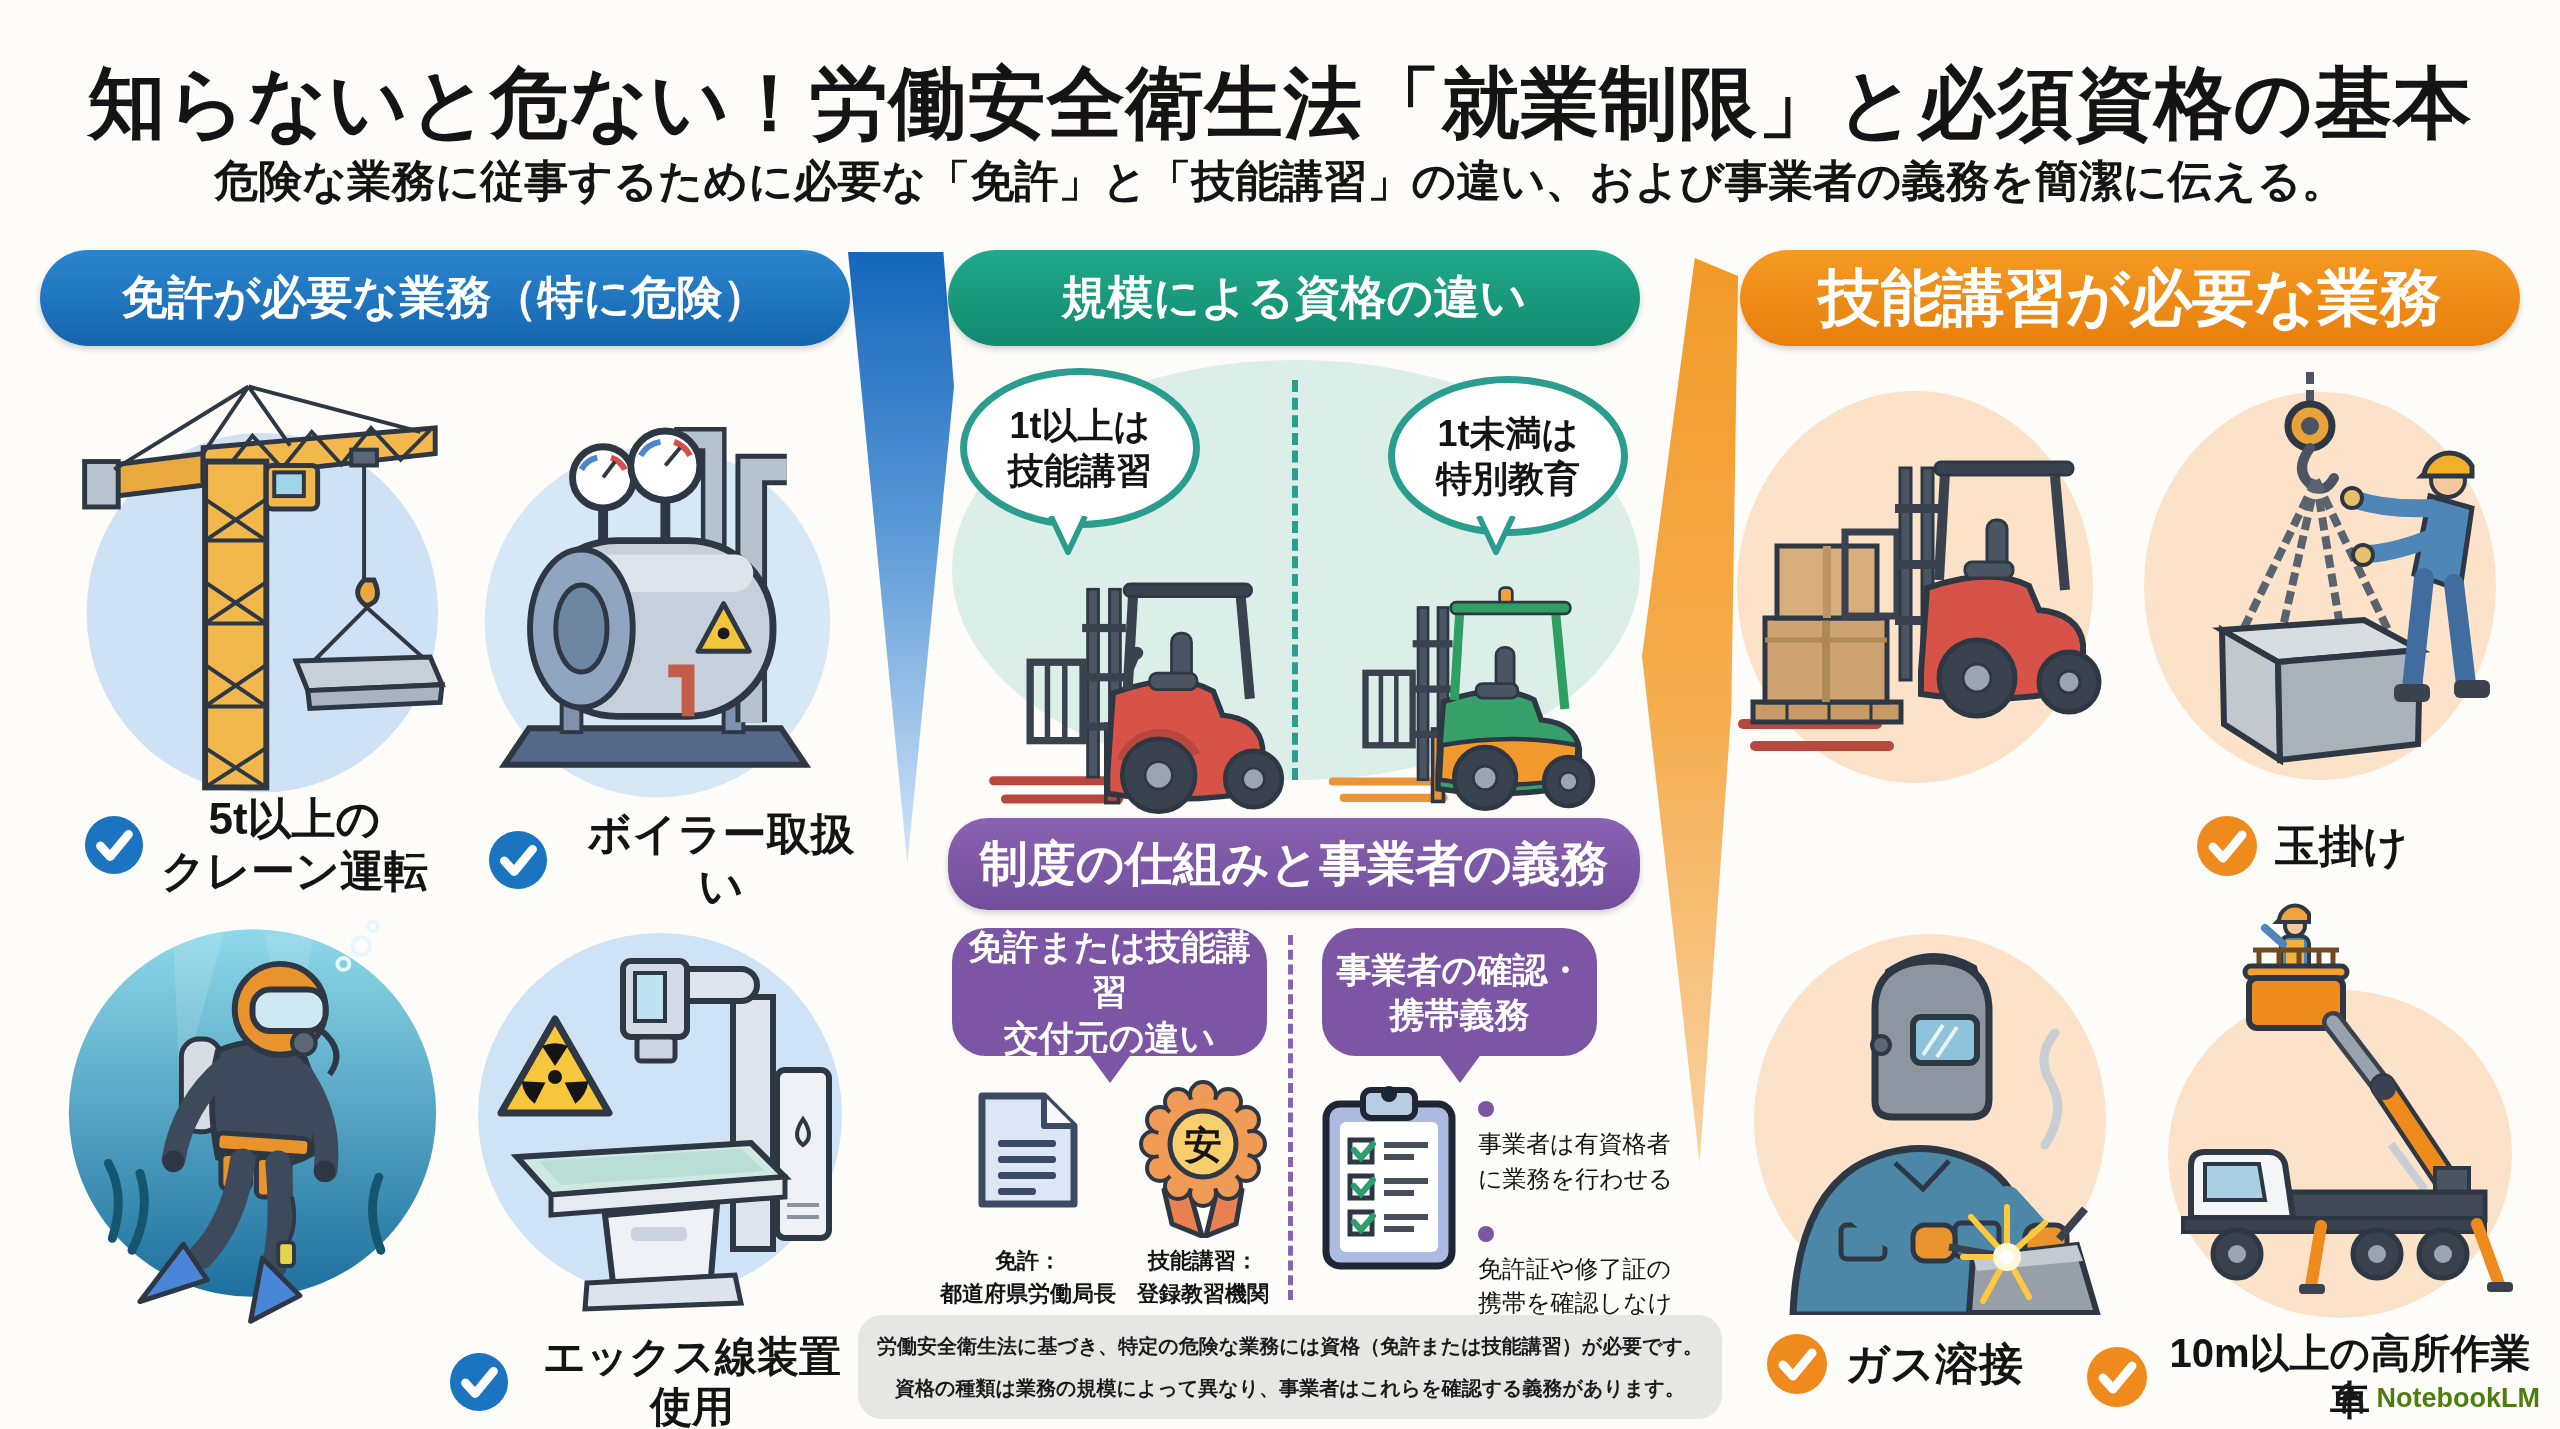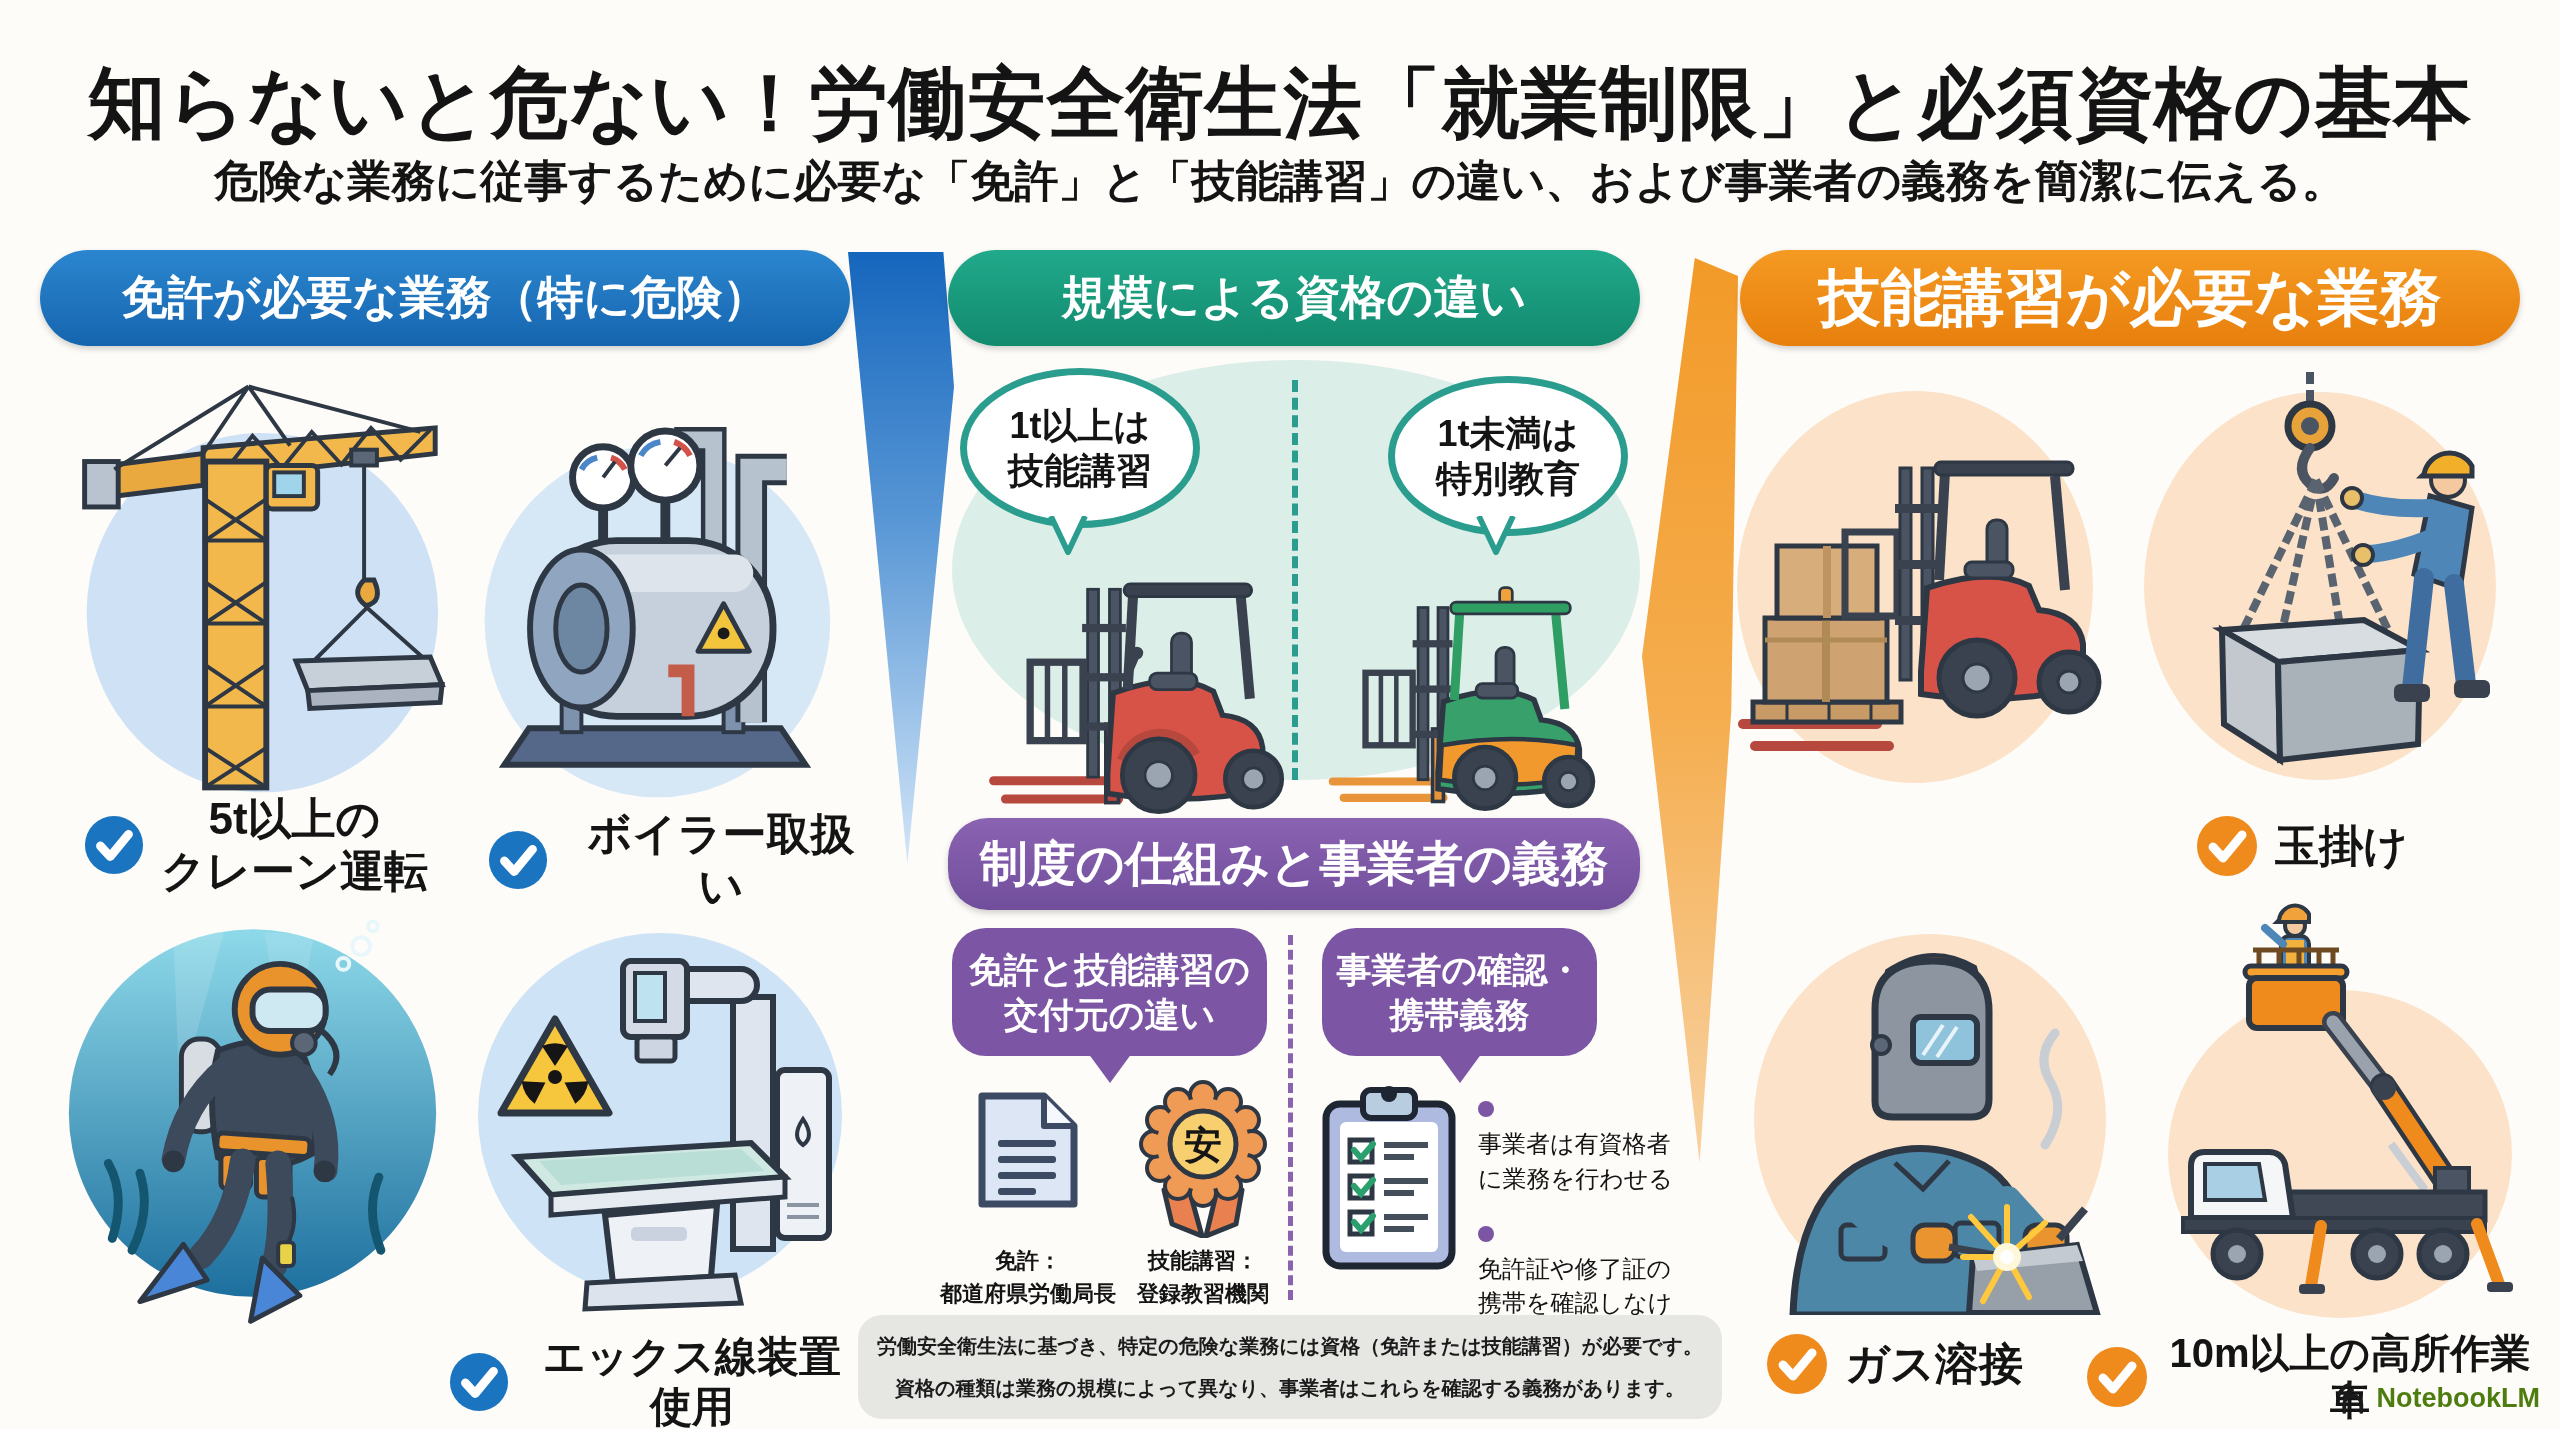--- a/index.html
+++ b/index.html
@@ -255,21 +255,21 @@
     <circle cx="180" cy="232" r="34" fill="#39424e" stroke="#2e3744" stroke-width="5"></circle>
     <circle cx="180" cy="232" r="13" fill="#9aa5b1" stroke="#2e3744" stroke-width="3"></circle>
     <circle cx="272" cy="236" r="27" fill="#39424e" stroke="#2e3744" stroke-width="5"></circle>
     <circle cx="272" cy="236" r="10" fill="#9aa5b1" stroke="#2e3744" stroke-width="3"></circle>
   </svg>
 
   <div class="abs pill purple" style="left:948px;top:818px;width:692px;height:92px;font-size:48px;">
     <span>制度の仕組みと事業者の義務</span>
   </div>
 
-  <div class="abs pbubble preline" style="left:952px;top:928px;width:315px;height:128px;font-size:35px;"><span class="preline">免許と技能講習の
+  <div class="abs pbubble preline" style="left:952px;top:928px;width:315px;height:128px;font-size:35px;"><span class="preline">免許または技能講習
 交付元の違い</span></div>
   <div class="abs pbubble preline" style="left:1322px;top:928px;width:275px;height:128px;font-size:35px;"><span class="preline">事業者の確認・
 携帯義務</span></div>
   <div class="abs dash-purple" style="left:1288px;top:935px;height:365px;width:0;"></div>
 
   <svg class="abs" style="left:968px;top:1088px;" width="120" height="124" viewBox="0 0 120 124">
     <path d="M14 8 h62 l30 30 v78 h-92 z" fill="#dde6f4" stroke="#3c4a63" stroke-width="7" stroke-linejoin="round"></path>
     <path d="M76 8 v30 h30" fill="#f5f8fc" stroke="#3c4a63" stroke-width="6" stroke-linejoin="round"></path>
     <rect x="30" y="52" width="58" height="7" rx="3" fill="#3c4a63"></rect>
     <rect x="30" y="68" width="58" height="7" rx="3" fill="#3c4a63"></rect>

